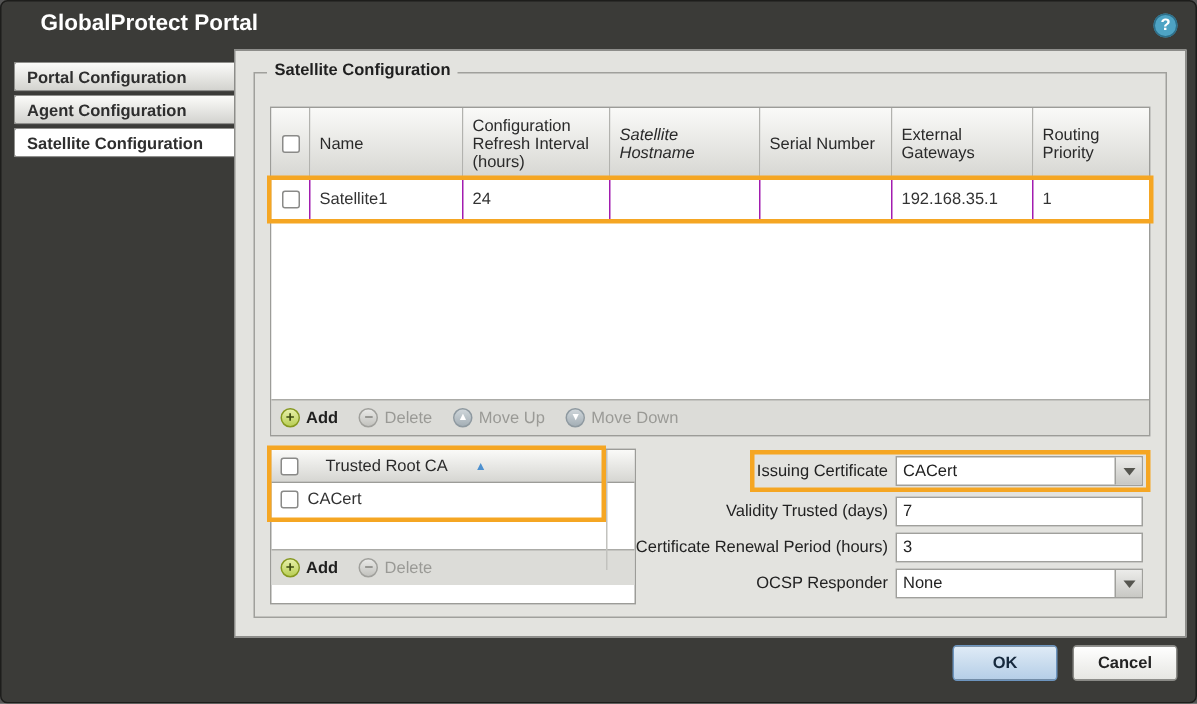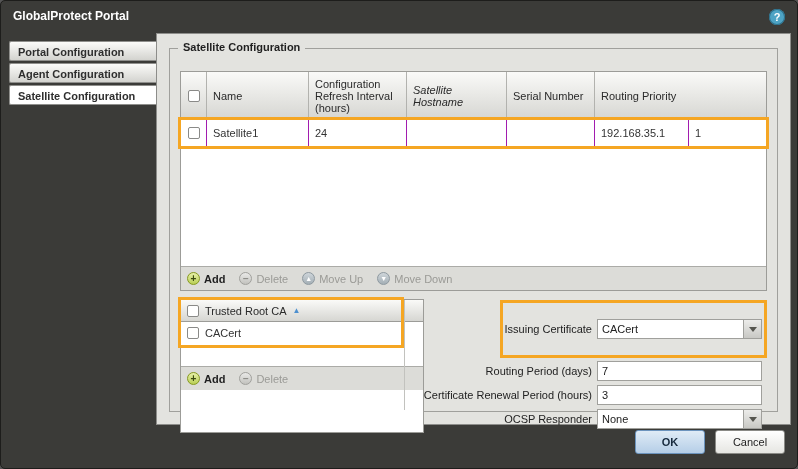--- a/index.html
+++ b/index.html
@@ -6,22 +6,22 @@
   html,body { background:#555; }
   body { font-family:"Liberation Sans", sans-serif; }
 
   .window {
     position:relative; width:798px; height:469px;
     background:#3B3B38; border:1px solid #1d1d1b; border-radius:5px;
     overflow:hidden; margin:0 auto;
   }
   .titlebar {
     position:absolute; top:0; left:0; right:0; height:30px;
-    line-height:30px; padding-left:12px;
-    color:#fff; font-size:12px; font-weight:bold;
+    line-height:30px; padding-left:26px;
+    color:#fff; font-size:15px; font-weight:bold;
   }
   .help-icon {
     position:absolute; top:8px; right:12px; width:16px; height:16px;
     border-radius:50%; background:#4ea3c4; color:#fff;
     font-size:11px; font-weight:bold; text-align:center; line-height:16px;
     cursor:pointer; box-shadow:0 0 0 1px #2d6f8a inset;
   }
 
   
   .tabs { position:absolute; left:8px; top:40px; width:147px; }
@@ -95,57 +95,57 @@
   }
   .icn-add { background:linear-gradient(#e7f0a8,#b9cf56); border:1px solid #86991f; color:#3c4a10; }
   .icn-del { background:linear-gradient(#e9e9e7,#c2c2be); border:1px solid #a0a09c; color:#8a8a86; }
   .icn-mv  { background:linear-gradient(#cfd6da,#a4afb6); border:1px solid #8e99a0; color:#fff; font-size:7px; }
 
   
   .bottom { display:flex; margin-top:8px; }
 
   .ca-table { position:relative; width:248px; border:1px solid #9C9C98; background:#fff; }
   .ca-head {
-    display:flex; align-items:center; height:22px; padding:0 6px; gap:6px;
+    display:flex; align-items:center; height:22px; padding:0 6px; gap:18px;
     background:linear-gradient(#FAFAF8,#D6D6D2);
     border-bottom:1px solid #9C9C98; font-size:11px; color:#2a2a2a;
   }
   .sort-asc { color:#4D90CF; font-size:8px; }
   .ca-body { height:44px; }
   .ca-row { display:flex; align-items:center; gap:6px; height:22px; padding:0 6px; font-size:11px; color:#333; }
   .ca-divider { position:absolute; top:0; bottom:22px; right:18px; border-left:1px solid #c2c2be; pointer-events:none; }
   .ca-highlight {
     position:absolute; left:-3px; top:-3px; width:226px; height:51px;
     border:3px solid #F5A623; pointer-events:none; z-index:3;
   }
 
   
   .cert-form { flex:1; display:flex; flex-direction:column; align-items:flex-end; padding-top:1px; }
   .form-row { display:flex; align-items:center; margin-bottom:4px; padding:0 5px 0 0; }
-  .form-row.hl { border:3px solid #F5A623; padding:16px 2px; margin-bottom:3px; }
+  .form-row.hl { border:3px solid #F5A623; padding:1px 2px; margin-bottom:3px; }
   .f-label { font-size:11px; color:#222; margin-right:5px; white-space:nowrap; }
   .f-input {
     width:165px; height:20px; border:1px solid #a0a09c; background:#fff;
     font-family:"Liberation Sans",sans-serif; font-size:11px; padding:0 4px; color:#222;
   }
   .dropdown {
     display:flex; width:165px; height:20px; border:1px solid #a0a09c; background:#fff; cursor:pointer;
   }
   .dd-value { flex:1; font-size:11px; color:#222; line-height:18px; padding-left:4px; overflow:hidden; white-space:nowrap; }
   .dd-btn {
     width:18px; background:linear-gradient(#ececea,#c8c8c4);
     border-left:1px solid #a0a09c; display:flex; align-items:center; justify-content:center;
   }
   .dd-arrow { width:0; height:0; border-left:4px solid transparent; border-right:4px solid transparent; border-top:5px solid #55554f; }
 
   
   .footer-btns { position:absolute; right:12px; bottom:14px; display:flex; gap:10px; }
   .btn {
     min-width:70px; height:24px; border-radius:3px; font-size:11px;
-    text-align:center; line-height:22px; cursor:pointer;
+    text-align:center; line-height:22px; cursor:pointer;font-weight:bold;
   }
   .btn-ok {
     background:linear-gradient(#DFEBF6,#B5CEE7); border:1px solid #6C94BE;
     font-weight:bold; color:#16293d;
   }
   .btn-cancel {
     background:linear-gradient(#ffffff,#E6E6E2); border:1px solid #8A8A86; color:#222;
   }
 </style>
 </head>
@@ -176,20 +176,21 @@
 
       <div class="sat-table">
         <div class="t-head">
           <div class="hc c-cb">
             <span class="checkbox"></span>
           </div>
           <div class="hc c-name">Name</div>
           <div class="hc c-ref">Configuration Refresh Interval (hours)</div>
           <div class="hc c-host">Satellite Hostname</div>
           <div class="hc c-ser">Serial Number</div>
+          <div class="hc c-gw">External Gateways</div>
           <div class="hc c-pri" style="border-right:none;">Routing Priority</div>
         </div>
 
         <div class="t-body">
           <div class="t-row hl-row">
             <div class="tc c-cb">
               <span class="checkbox"></span>
             </div>
             <div class="tc c-name">Satellite1</div>
             <div class="tc c-ref">24</div>
@@ -251,21 +252,21 @@
           <div class="form-row hl">
             <span class="f-label">Issuing Certificate</span>
             <div class="dropdown">
               <span class="dd-value">CACert</span>
               <span class="dd-btn">
                   <span class="dd-arrow"></span>
                 </span>
             </div>
           </div>
           <div class="form-row">
-            <span class="f-label">Routing Period (days)</span>
+            <span class="f-label">Validity Trusted (days)</span>
             <input class="f-input" value="7" style="">
           </div>
           <div class="form-row">
             <span class="f-label">Certificate Renewal Period (hours)</span>
             <input class="f-input" value="3" style="">
           </div>
           <div class="form-row">
             <span class="f-label">OCSP Responder</span>
             <div class="dropdown">
               <span class="dd-value">None</span>

